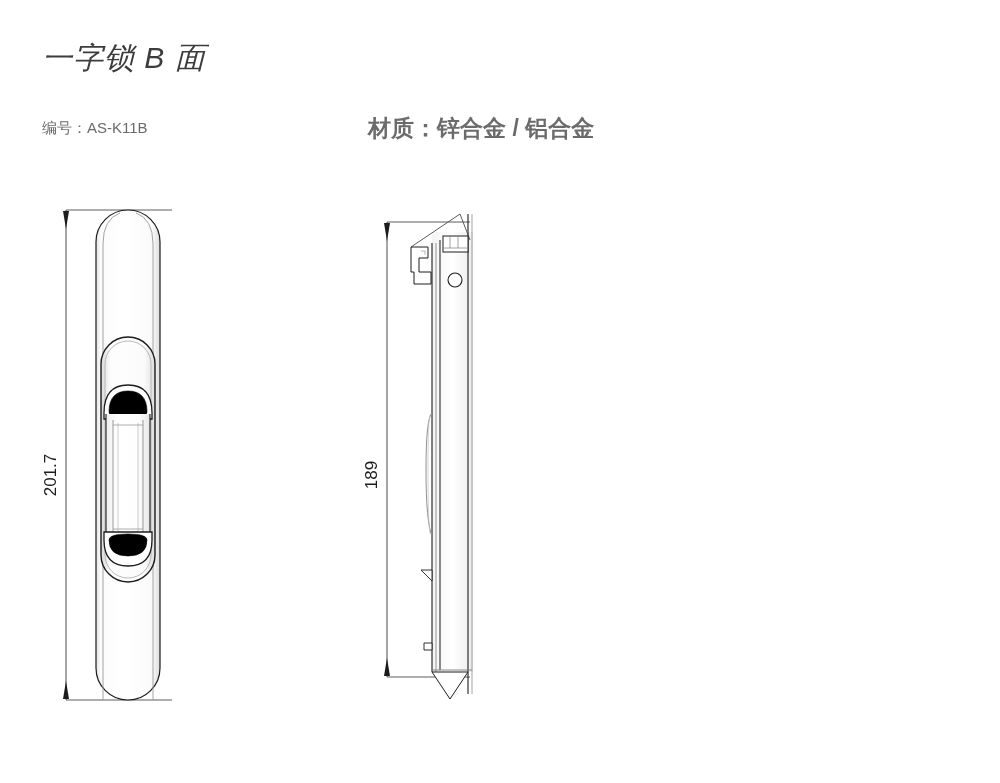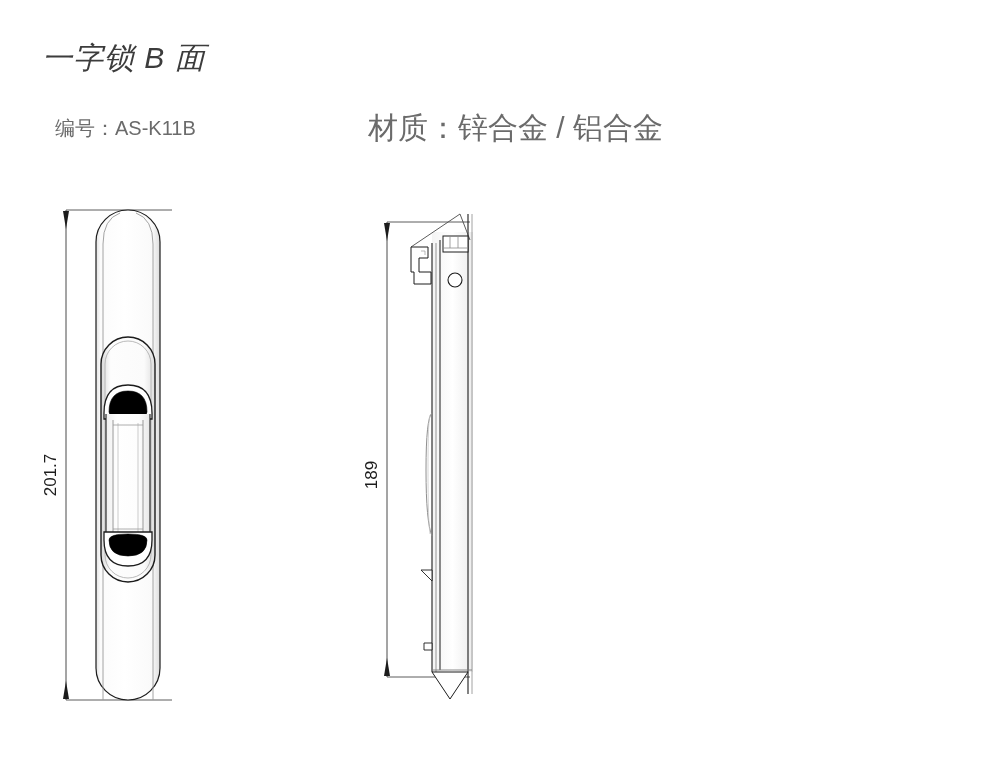--- a/index.html
+++ b/index.html
@@ -28,35 +28,34 @@
     color: #3c3c3c;
     font-weight: 400;
     letter-spacing: 1px;
     white-space: nowrap;
     font-style: italic;
   }
   #spec-model {
     position: absolute;
     left: 42px;
     top: 112px;
-    font-size: 20px;
+    font-size: 15px;
     line-height: 32px;
     color: #6b6b6b;
     font-weight: 400;
     white-space: nowrap;
-    margin-left: 13px;
   }
   #spec-material {
     position: absolute;
     left: 368px;
     top: 112px;
-    font-size: 30px;
+    font-size: 23px;
     line-height: 32px;
     color: #6b6b6b;
-    font-weight: 400;
+    font-weight: 700;
     white-space: nowrap;
   }
   #drawing-area {
     position: absolute;
     left: 0;
     top: 0;
     width: 1000px;
     height: 783px;
   }
   .dim-text {

